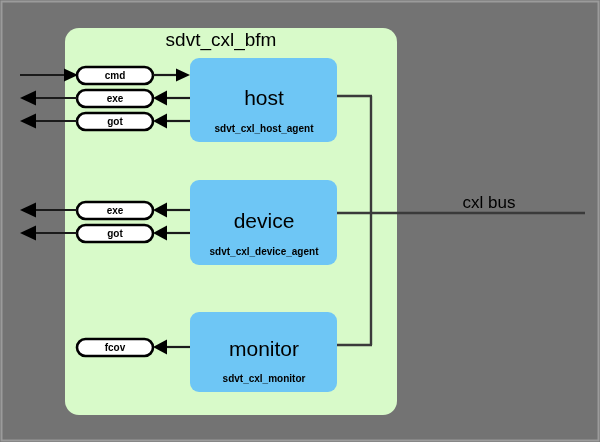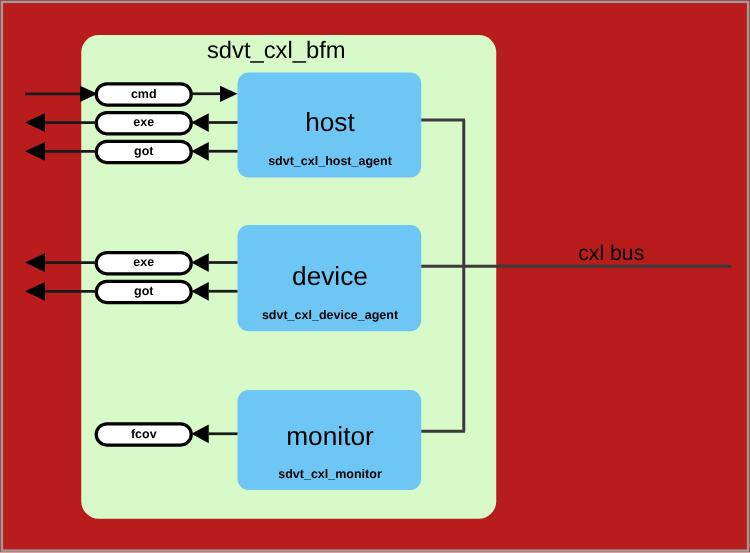--- a/index.html
+++ b/index.html
@@ -7,21 +7,21 @@
     padding: 0;
     background: #ffffff;
   }
   body {
     font-family: "Liberation Sans", sans-serif;
   }
   #canvas-wrap {
     position: relative;
     width: 600px;
     height: 442px;
-    background: #b91c1c;
+    background: #737373;
     overflow: hidden;
   }
   svg#diagram {
     display: block;
     width: 600px;
     height: 442px;
   }
   .outer-frame {
     fill: none;
     stroke: #9b9b9b;

